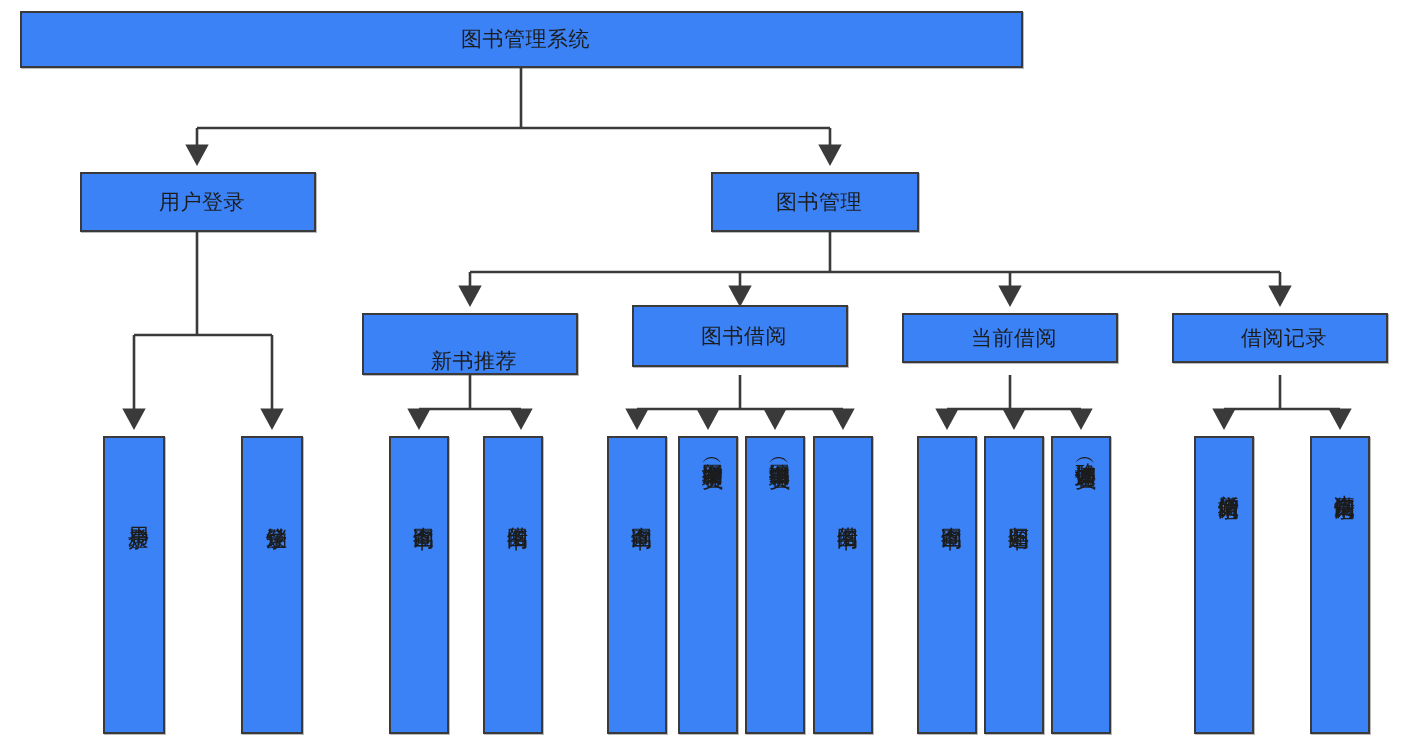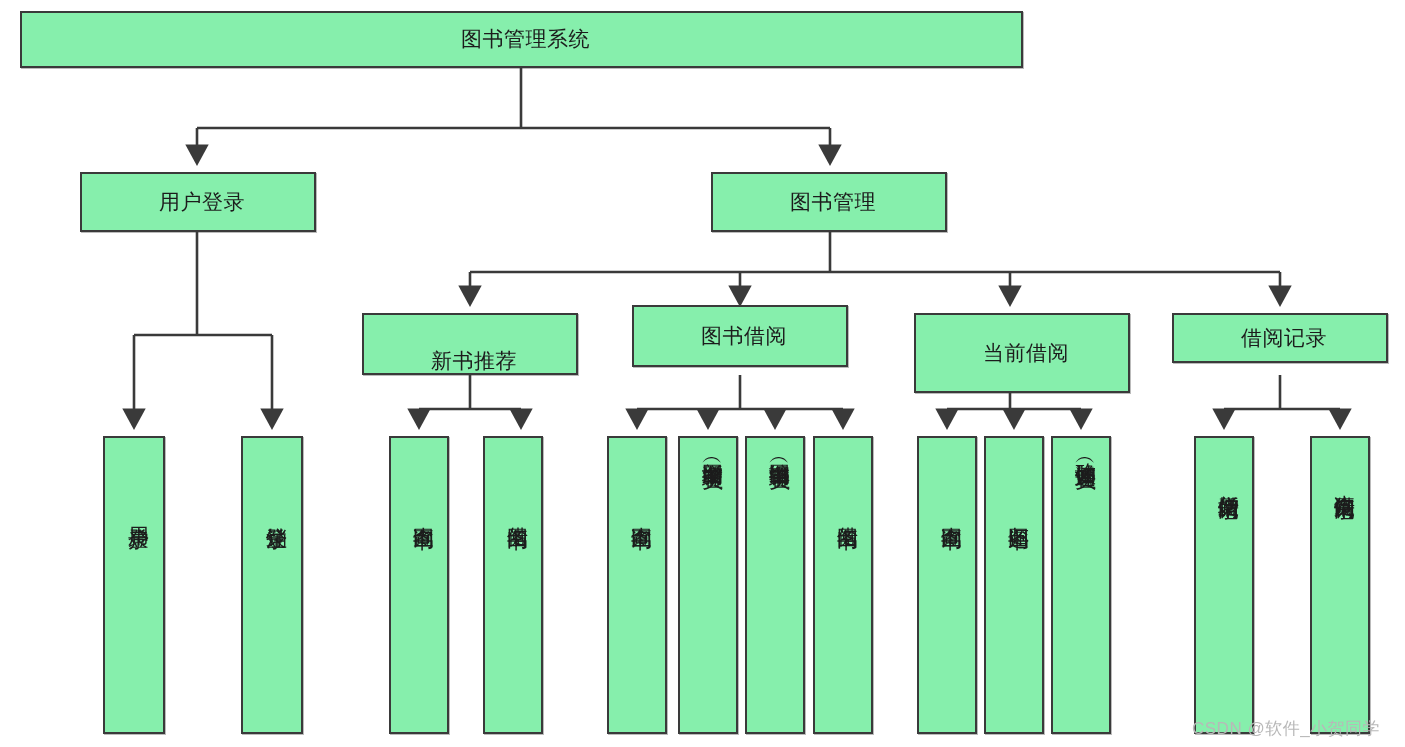--- a/index.html
+++ b/index.html
@@ -23,21 +23,21 @@
     left: 0;
     top: 0;
     width: 1405px;
     height: 747px;
     pointer-events: none;
   }
   .node {
     position: absolute;
     box-sizing: border-box;
     border: 2px solid #3a3a3a;
-    background: #86efac;
+    background: #3b82f6;
     display: flex;
     align-items: center;
     justify-content: center;
     box-shadow: 1px 1px 0 rgba(60,60,60,0.35);
     padding-left: 8px;
   }
   .node .lbl {
     font-size: 21px;
     line-height: 1.15;
     letter-spacing: 0.5px;
@@ -123,33 +123,33 @@
   </svg>
 
   <div class="node" style="left:20px; top:11px; width:1003px; height:57px;">
     <span class="lbl">图书管理系统</span>
   </div>
 
   <div class="node" style="left:80px; top:172px; width:236px; height:60px;">
     <span class="lbl">用户登录</span>
   </div>
 
-  <div class="node" style="left:711px; top:172px; width:236px; height:60px;">
+  <div class="node" style="left:711px; top:172px; width:208px; height:60px;">
     <span class="lbl">图书管理</span>
   </div>
 
   <div class="node" style="left:362px; top:313px; width:216px; height:62px;align-items:flex-end;">
     <span class="lbl">新书推荐</span>
   </div>
 
   <div class="node" style="left:632px; top:305px; width:216px; height:62px;">
     <span class="lbl">图书借阅</span>
   </div>
 
-  <div class="node" style="left:902px; top:313px; width:216px; height:80px;margin-left:12px;">
+  <div class="node" style="left:902px; top:313px; width:216px; height:50px;">
     <span class="lbl">当前借阅</span>
   </div>
 
   <div class="node" style="left:1172px; top:313px; width:216px; height:50px;">
     <span class="lbl">借阅记录</span>
   </div>
 
   <div class="node leaf" style="left:103px; top:436px; width:62px; height:298px; padding-top:72px;">
     <span class="lbl">用户登录</span>
   </div>
@@ -195,15 +195,14 @@
   </div>
 
   <div class="node leaf" style="left:1194px; top:436px; width:60px; height:298px; padding-top:40px;">
     <span class="lbl">新增借阅记录</span>
   </div>
 
   <div class="node leaf" style="left:1310px; top:436px; width:60px; height:298px; padding-top:40px;">
     <span class="lbl">查询借阅记录</span>
   </div>
 
-  <div class="watermark" style="left:1192px; top:717px;">CSDN @软件_小贺同学</div>
 
 </div>
 
 </body></html>

